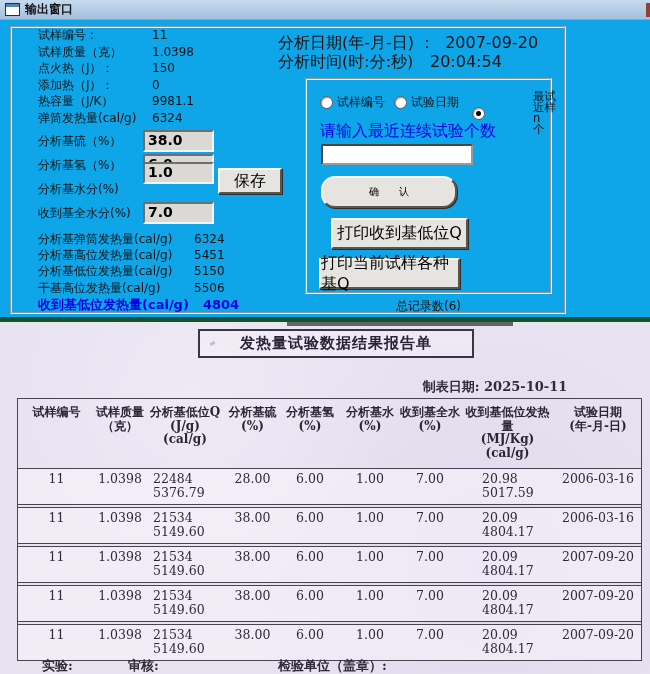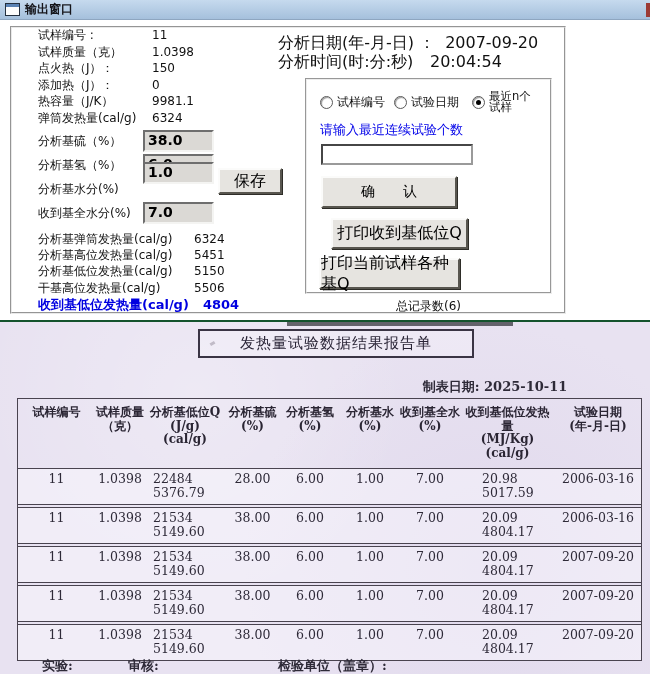--- a/index.html
+++ b/index.html
@@ -4,21 +4,21 @@
 <style>
   html,body{margin:0;padding:0;}
   .screen{
     position:relative; width:650px; height:674px; overflow:hidden;
     font-family:"DejaVu Sans","Liberation Sans",sans-serif;
     background:#e8e2f1;
   }
   
   .win{
     position:absolute; left:0; top:0; width:650px; height:322px;
-    background:#ffffff; border-bottom:2px solid #14532d;
+    background:#0ea5e9; border-bottom:5px solid #14532d;
     box-sizing:border-box;
   }
   .titlebar{
     position:absolute; left:0; top:0; width:650px; height:20px;
     background:linear-gradient(#c6daee,#a5c0dc);
     display:flex; align-items:center; padding-left:5px; box-sizing:border-box;
     border-bottom:1px solid #8ea6c0;
   }
   .win-icon{
     width:13px; height:11px; background:#fdfdfd; border:1px solid #24303f;
@@ -78,48 +78,48 @@
   .radio-circle{
     width:11px; height:11px; border-radius:50%;
     background:#fff; border:1px solid #5a5a5a;
     box-shadow:inset 1px 1px 1px #9a9a9a;
     margin-right:4px; position:relative; flex:none;
   }
   .radio-circle.sel::after{
     content:""; position:absolute; left:3px; top:3px; width:5px; height:5px;
     border-radius:50%; background:#000;
   }
-  .radio-stack{display:flex; flex-direction:column; font-size:11.5px; line-height:11px;}
-  .prompt{position:absolute; left:13px; top:41px; font-size:13px; color:#0000e8;}
+  .radio-stack{display:flex; flex-direction:row; font-size:11.5px; line-height:11px;margin-left:44px;}
+  .prompt{position:absolute; left:13px; top:41px; font-size:16px; color:#0000e8;}
   .query-input{
     position:absolute; left:14px; top:64px; width:152px; height:21px;
     background:#fff; border:2px inset #9a9a9a; box-sizing:border-box;
     font-size:13px; padding:0 3px;
   }
-  .confirm-btn{position:absolute; left:14px; top:96px; width:136px; height:32px; font-size:14px;}
+  .confirm-btn{position:absolute; left:14px; top:96px; width:136px; height:32px; font-size:10px;border-radius:14px;}
   .print-btn1{position:absolute; left:24px; top:138px; width:137px; height:31px;text-align:center;}
   .print-btn2{position:absolute; left:12px; top:178px; width:141px; height:31px;}
   .total-records{position:absolute; left:305px; top:298px; width:247px; text-align:center; font-size:12px; color:#111;}
 
   
   .report{
     position:absolute; left:0; top:322px; width:650px; height:352px;
     background:
       radial-gradient(circle at 30% 20%, rgba(255,255,255,0.25), rgba(255,255,255,0) 40%),
       radial-gradient(circle at 75% 70%, rgba(190,175,215,0.18), rgba(190,175,215,0) 45%),
       #e8e2f1;
     font-family:"DejaVu Serif","Liberation Serif",serif;
     color:#2e2a38;
   }
   .scan-strip{position:absolute; left:287px; top:0px; width:226px; height:4px; background:rgba(55,55,62,0.75);}
   .scan-speck{position:absolute; left:210px; top:20px; width:5px; height:3px; background:rgba(90,80,100,0.5); transform:rotate(-30deg);}
   .rtitle{
     position:absolute; left:198px; top:7px; width:276px; height:29px;
     border:2px solid #3a3444; display:flex; align-items:center; justify-content:center;
-    font-size:15px; font-weight:normal; letter-spacing:1px; color:#282335;
+    font-size:15px; font-weight:bold; letter-spacing:1px; color:#282335;
     box-sizing:border-box; background:rgba(248,246,252,0.35);
   }
   .rdate{
     position:absolute; left:400px; top:56px; width:190px; text-align:center;
     font-size:13px; font-weight:bold;
   }
   .rtable{
     position:absolute; left:17px; top:76px; width:623px;
     border:1.5px solid #49434f; border-bottom:none; box-sizing:content-box;
   }

